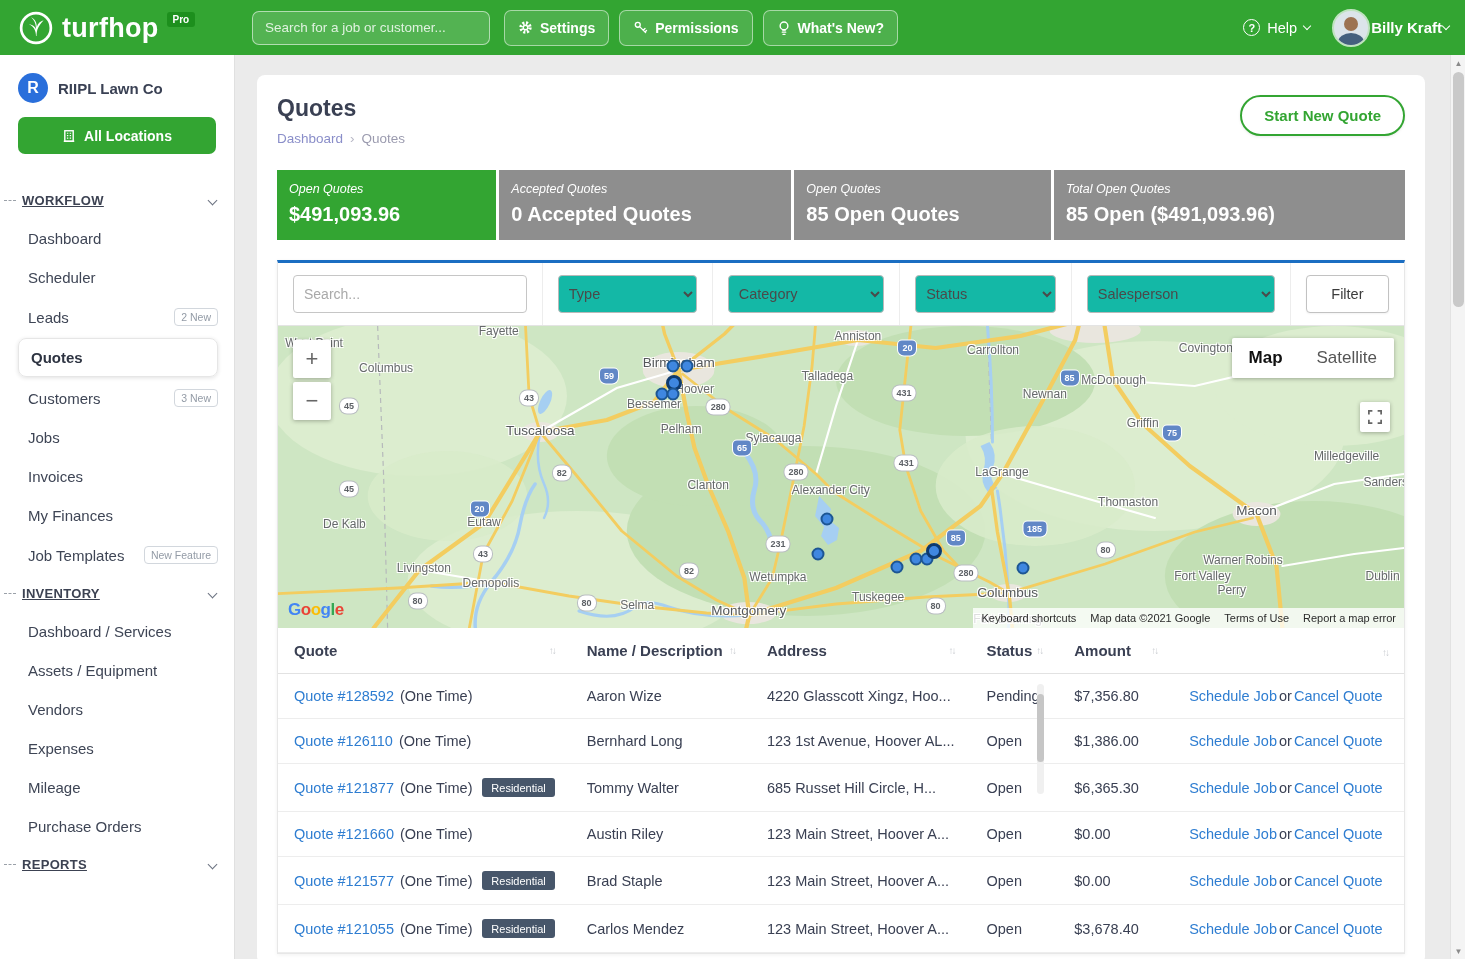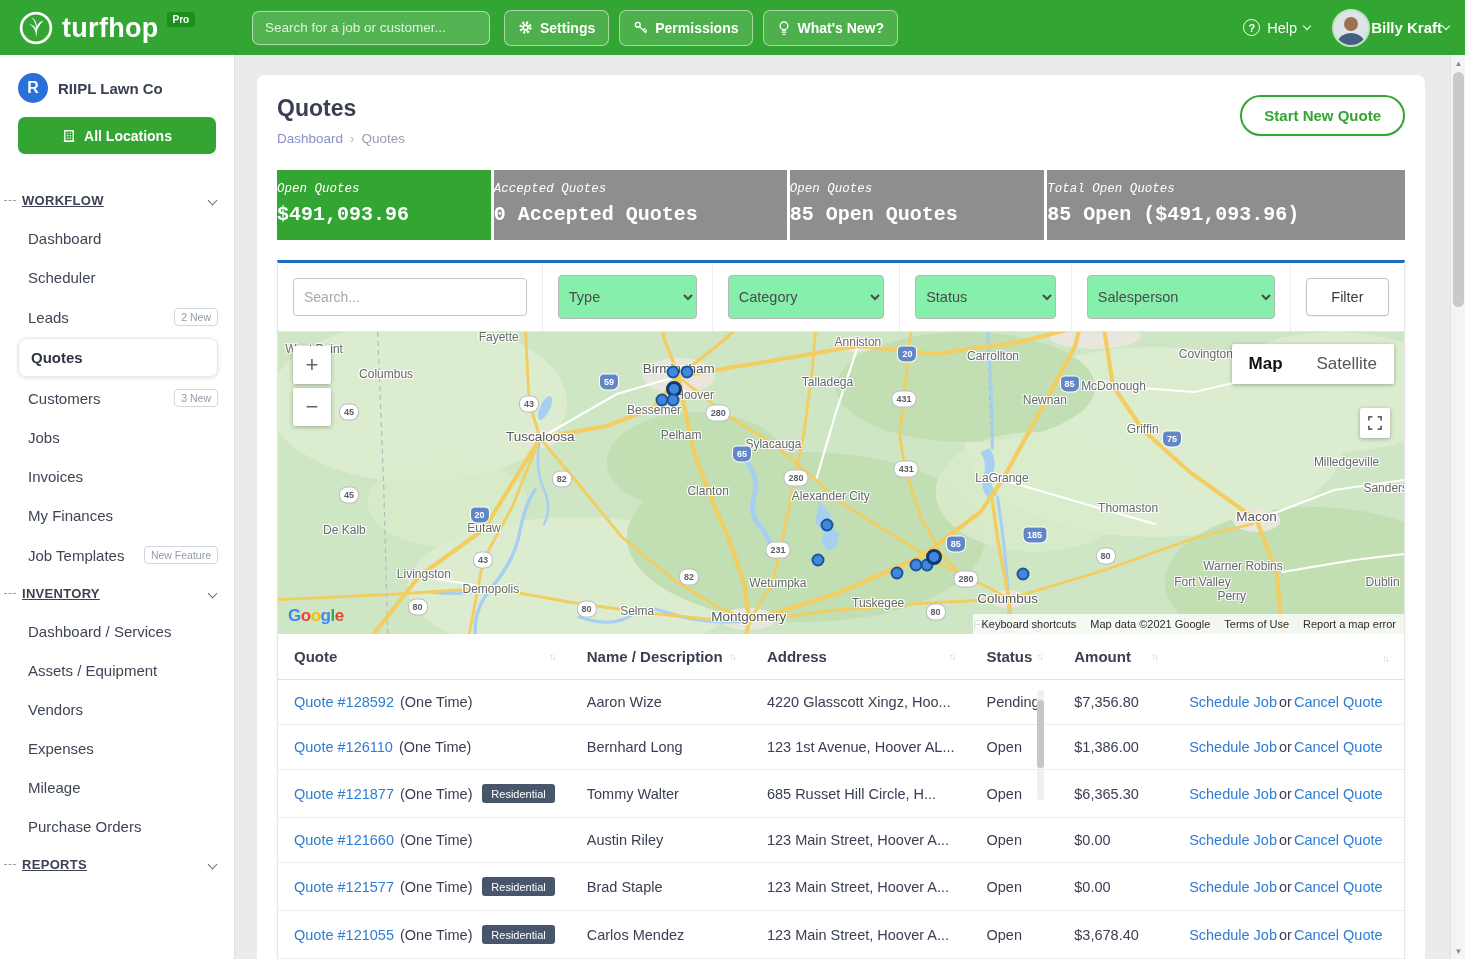--- a/index.html
+++ b/index.html
@@ -66,40 +66,40 @@
   .page-title { font-size:23px; color:#3a4053; font-weight:bold; }
   .breadcrumb { margin-top:9px; font-size:13.5px; }
   .breadcrumb a { color:#8a8ec9; text-decoration:none; cursor:pointer; }
   .breadcrumb .sep { color:#b7b7c6; margin:0 7px; }
   .breadcrumb .cur { color:#9b9baf; }
   .start-quote { border:2px solid #33a532; color:#33a532; background:#fff; font-size:15px; font-weight:bold;
                  padding:0 22px; height:41px; border-radius:21px; cursor:pointer;
                  box-shadow:0 1px 3px rgba(0,0,0,.08); font-family:inherit; }
 
   .stats { display:flex; gap:3px; margin-top:24px; }
-  .stat { color:#fff; padding:12px 0 14px;font-family:Liberation Mono, monospace; }
+  .stat { color:#fff; padding:12px 12px 14px; }
   .stat-label { font-size:12.5px; font-style:italic; }
   .stat-value { font-size:20px; font-weight:bold; margin-top:7px; white-space:nowrap; }
   .stat.s0 { background:#33a532; flex:215 0 0; }
   .stat.s1 { background:#8e8e8e; flex:295 0 0; }
   .stat.s2 { background:#8e8e8e; flex:256 0 0; }
   .stat.s3 { background:#8e8e8e; flex:360 0 0; }
 
   .panel { margin-top:20px; border:1px solid #e7e7e7; border-top:3px solid #1b6ec2;
            box-shadow:0 1px 4px rgba(0,0,0,.06); }
   .filter-row { display:flex; border-bottom:1px solid #e4e4e4; }
   .fcell { padding:12px 15px; border-right:1px solid #ededed; display:flex; align-items:center; }
   .fcell:last-child { border-right:none; }
   .fsearch { flex:281 0 0; } .ftype { flex:167 0 0; } .fcat { flex:188 0 0; }
   .fstatus { flex:169 0 0; } .fsales { flex:226 0 0; } .fbtn { flex:100 0 0; }
   .fsearch input { width:100%; height:38px; border:1px solid #c6c6c6; border-radius:4px;
                    padding:0 10px; font-size:14px; color:#444; outline:none; font-family:inherit; }
   .fsearch input::placeholder { color:#a9a9a9; }
-  .fcell select { width:100%; height:44px; border:1px solid #b9b9b9; border-radius:4px; font-size:14.5px;
-                  color:#4a4a4a; background:#86efac; padding:0 6px; font-family:inherit; }
+  .fcell select { width:100%; height:38px; border:1px solid #b9b9b9; border-radius:4px; font-size:14.5px;
+                  color:#4a4a4a; background:#14b8a6; padding:0 6px; font-family:inherit; }
   .fbtn button { width:100%; height:38px; border:1px solid #c2c2c2; border-radius:4px; background:#fff;
                  font-size:14.5px; color:#3c3c3c; cursor:pointer; box-shadow:0 1px 2px rgba(0,0,0,.05);
                  font-family:inherit; }
 
   
   .map { position:relative; height:302px; overflow:hidden; background:#cee6c3; cursor:grab; }
   .map-bg { position:absolute; inset:0; width:100%; height:100%; }
   .map-overlays { position:absolute; inset:0; }
   .map-label { position:absolute; transform:translate(-50%,-50%); font-size:12px; color:#66696b;
                white-space:nowrap; pointer-events:none;

